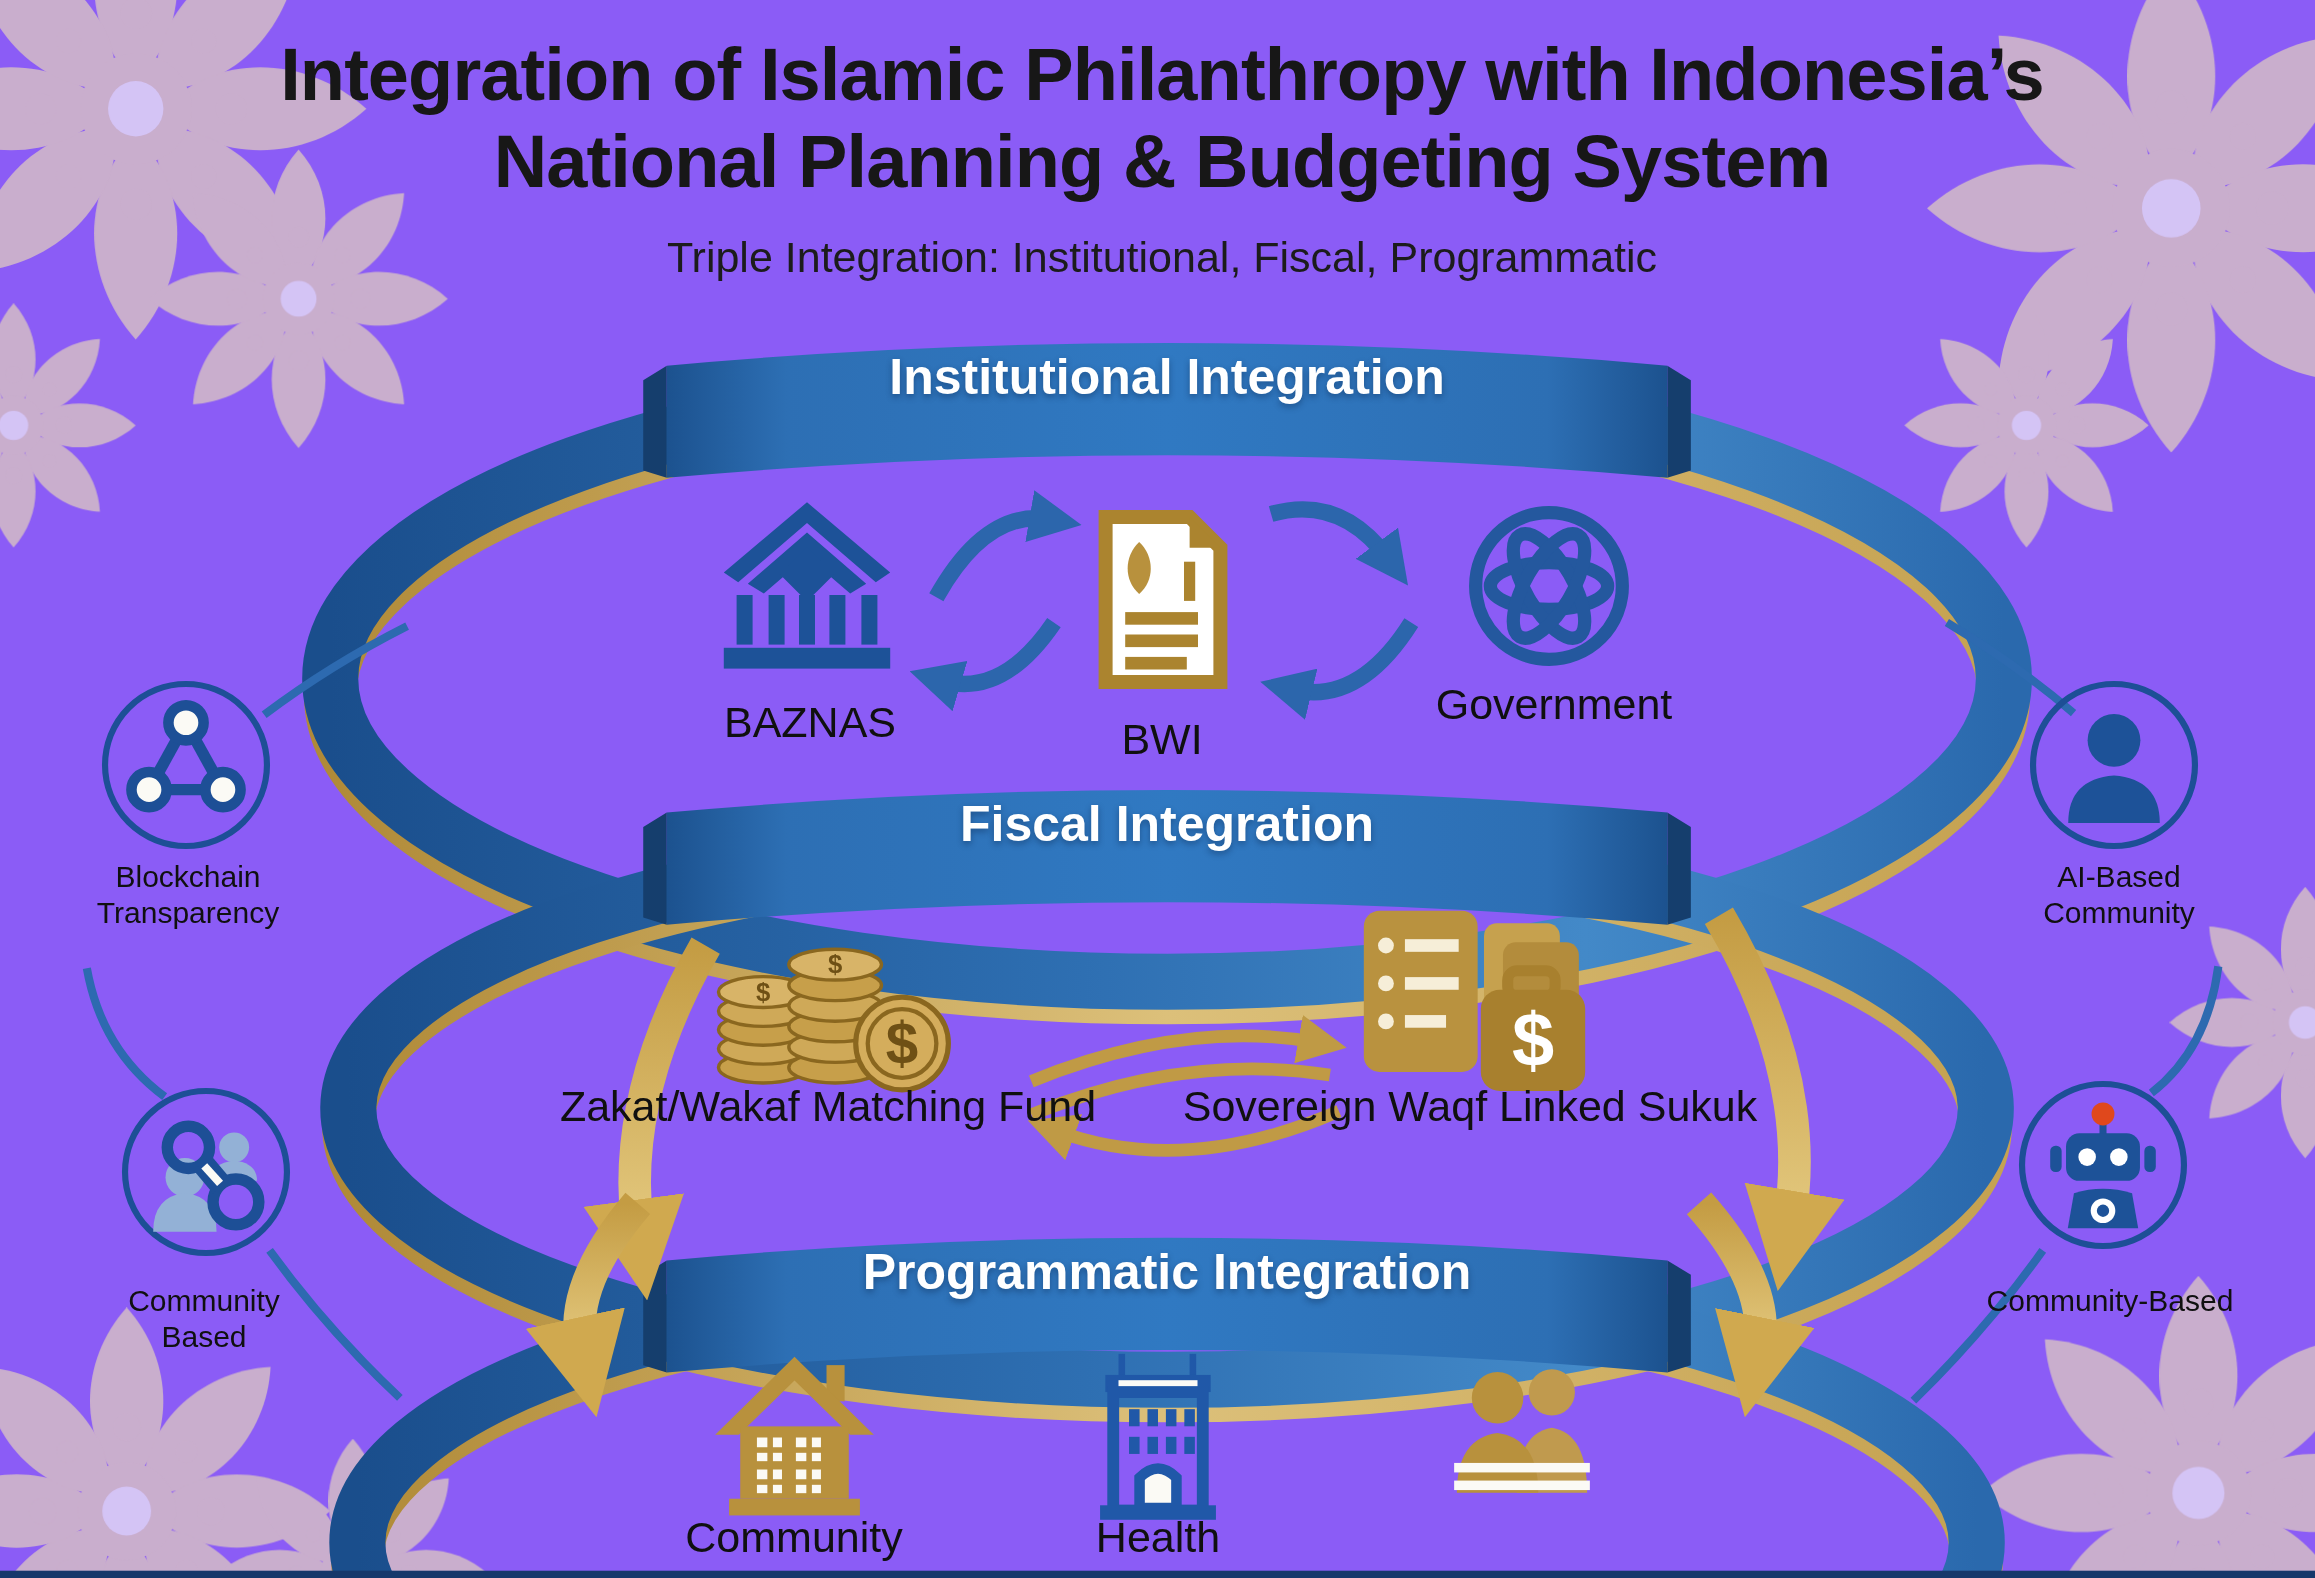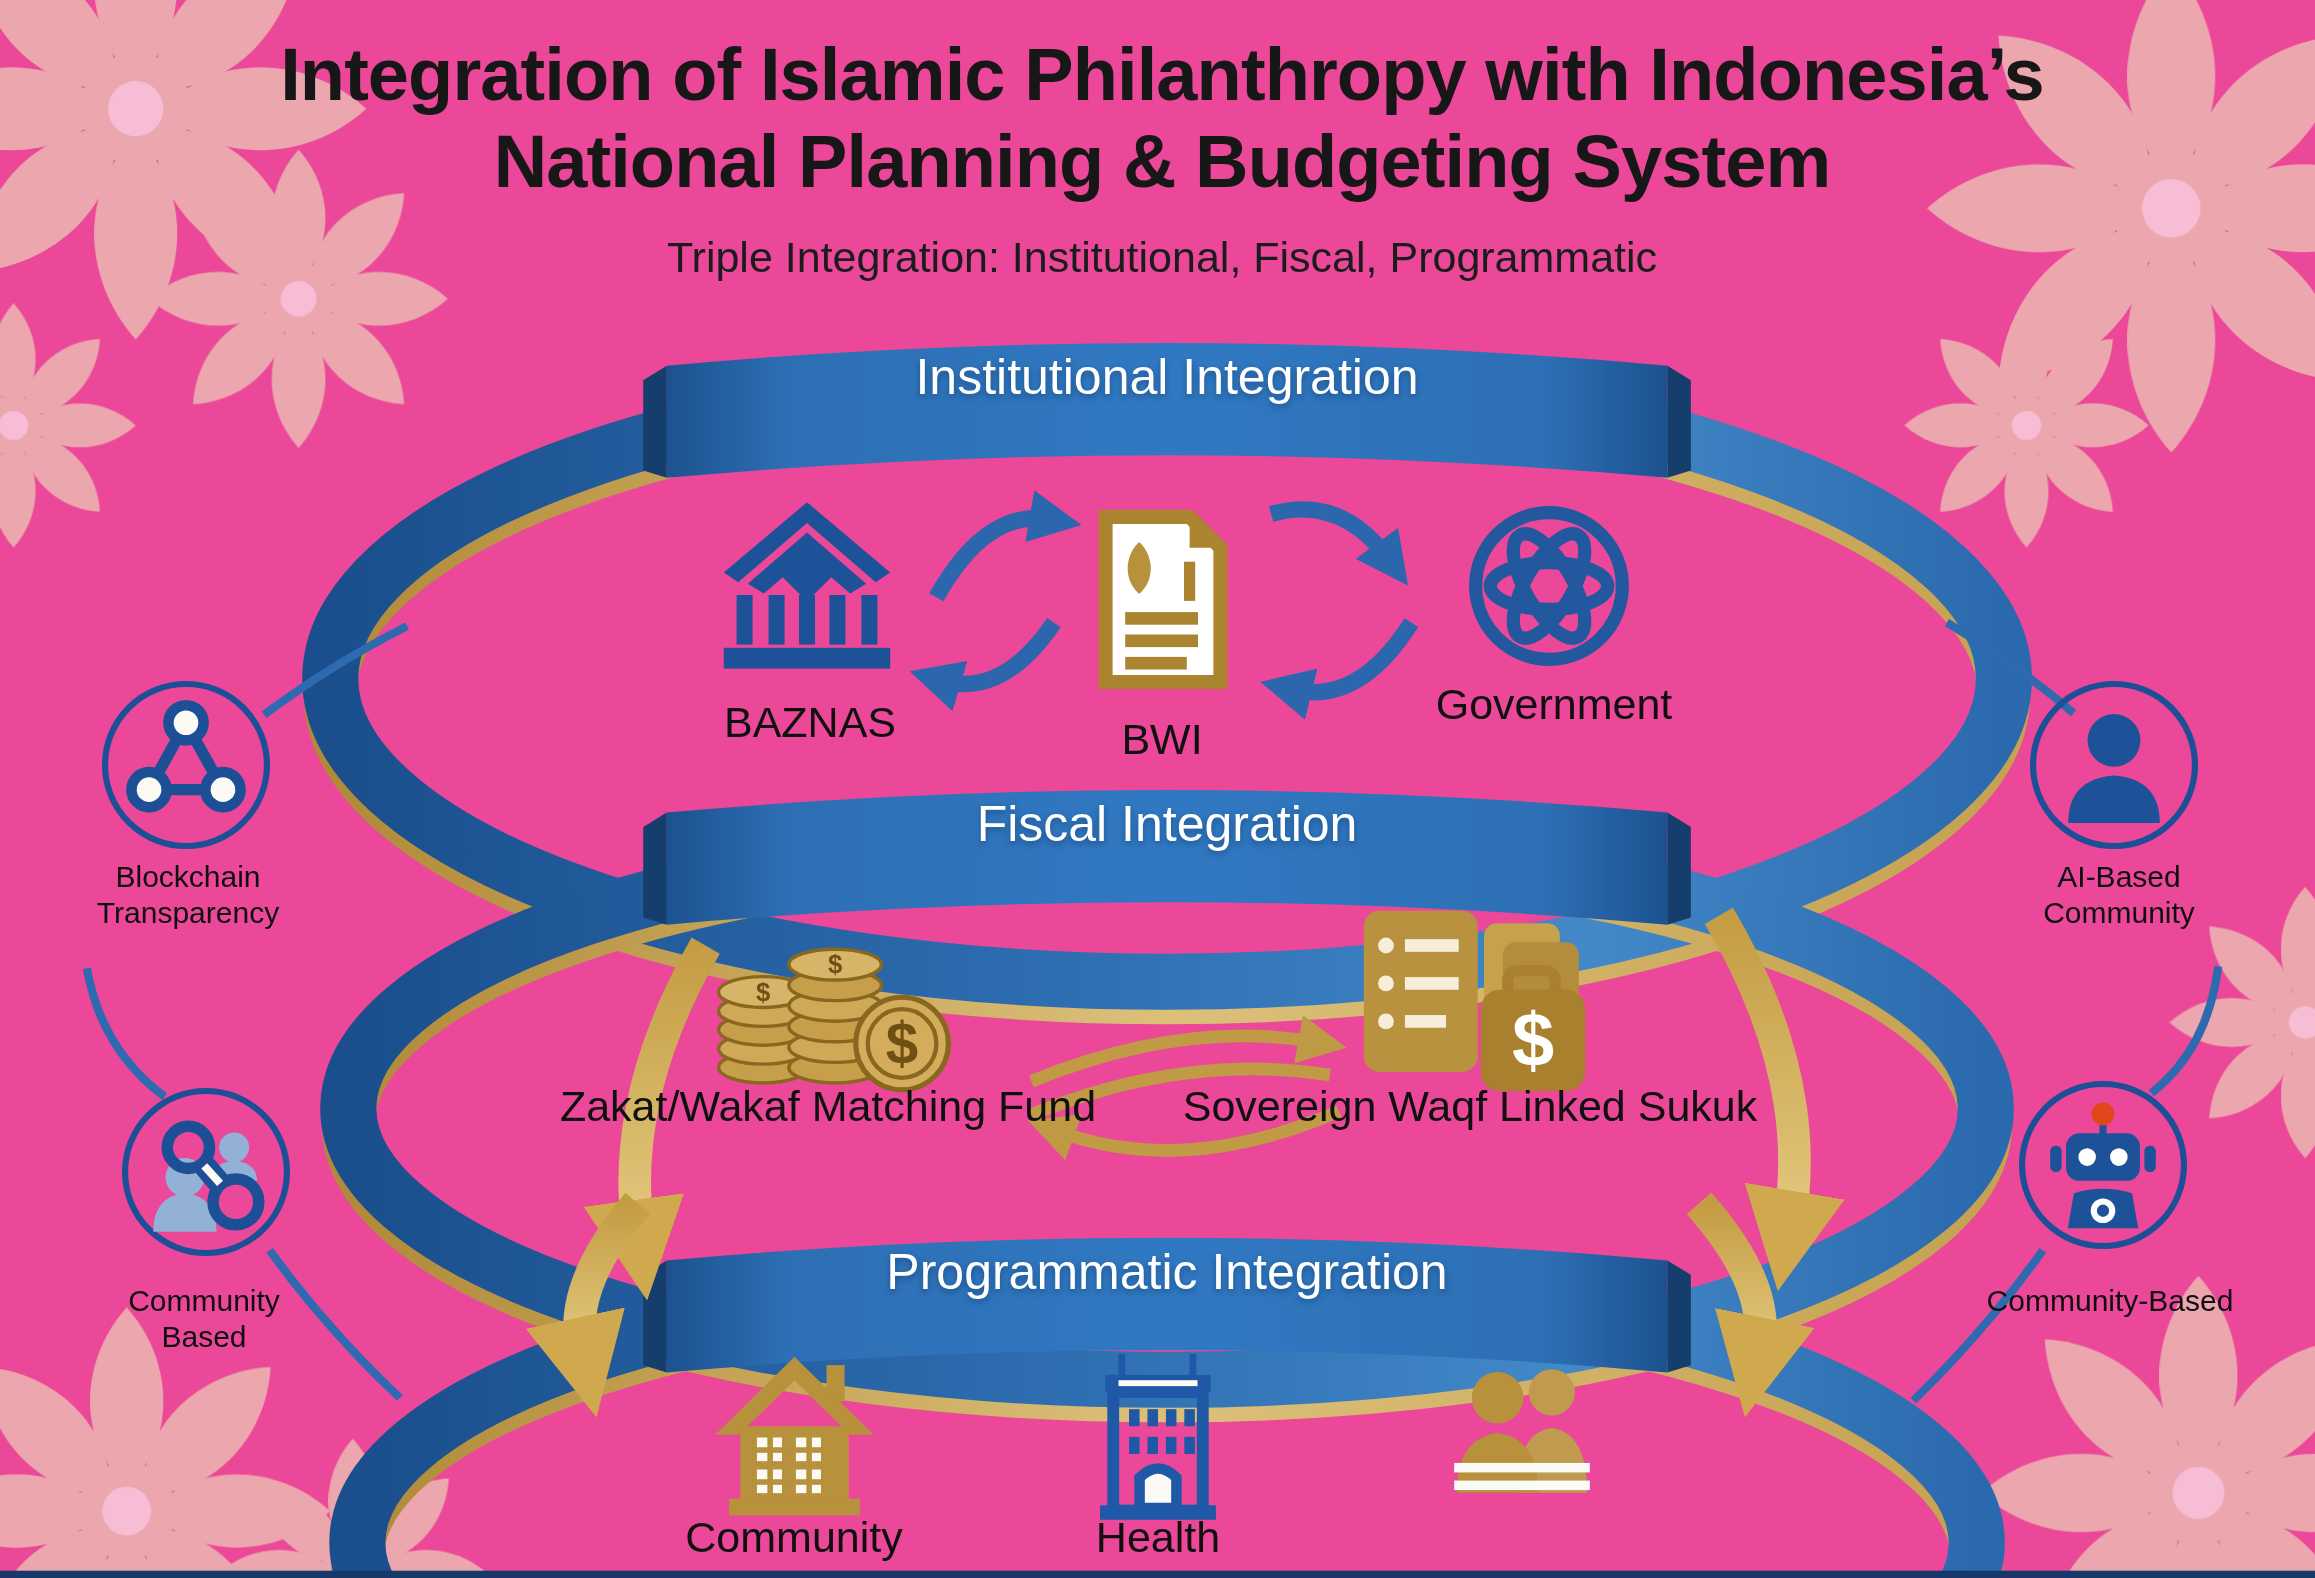--- a/index.html
+++ b/index.html
@@ -1,22 +1,22 @@
 <!DOCTYPE html>
 <html style="font-size:14.5px"><head>
 <meta charset="utf-8">
 <style>
   html,body{margin:0;padding:0;}
   body{font-family:"Liberation Sans", sans-serif; background:#e8e8e8;}
-  #canvas{position:relative;width:2316px;height:1579px;background:#ec4899;overflow:hidden;}
+  #canvas{position:relative;width:2316px;height:1579px;background:#8b5cf6;overflow:hidden;}
   .abs{position:absolute;}
   .ctr{transform:translateX(-50%);}
   .title{font-weight:700;font-size:74px;line-height:1.16;color:#171717;letter-spacing:-0.9px;text-align:center;white-space:nowrap;}
   .subtitle{font-size:43px;color:#1c1c1c;text-align:center;white-space:nowrap;}
-  .banner-text{font-size:50px;font-weight:400;color:#ffffff;white-space:nowrap;text-shadow:0 2.7px 6.3px rgba(10,40,80,.45);}
+  .banner-text{font-size:50px;font-weight:700;color:#ffffff;white-space:nowrap;text-shadow:0 2.7px 6.3px rgba(10,40,80,.45);}
   .item-label{font-size:43px;color:#101010;white-space:nowrap;}
   .side-label{font-size:30px;color:#101010;text-align:center;line-height:1.2;white-space:nowrap;}
   svg{display:block;}
   .icon-box{position:absolute;}
 </style>
 </head>
 <body>
 
 <div id="canvas">
 

